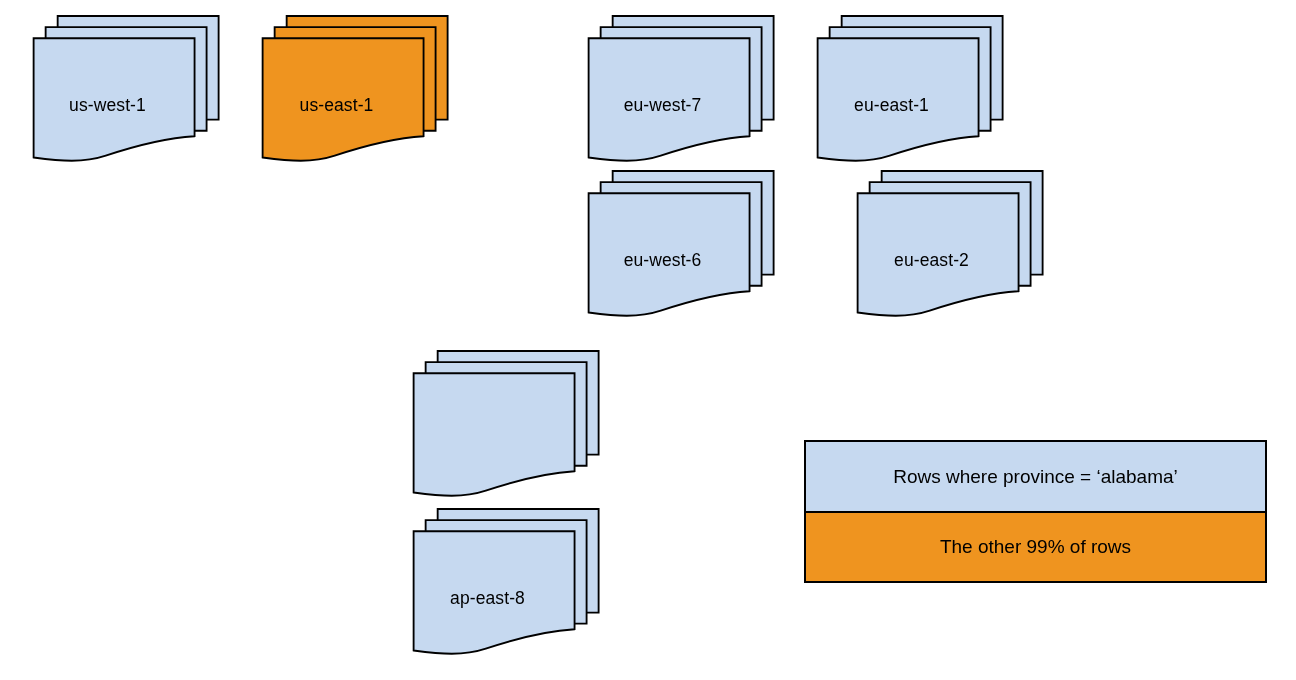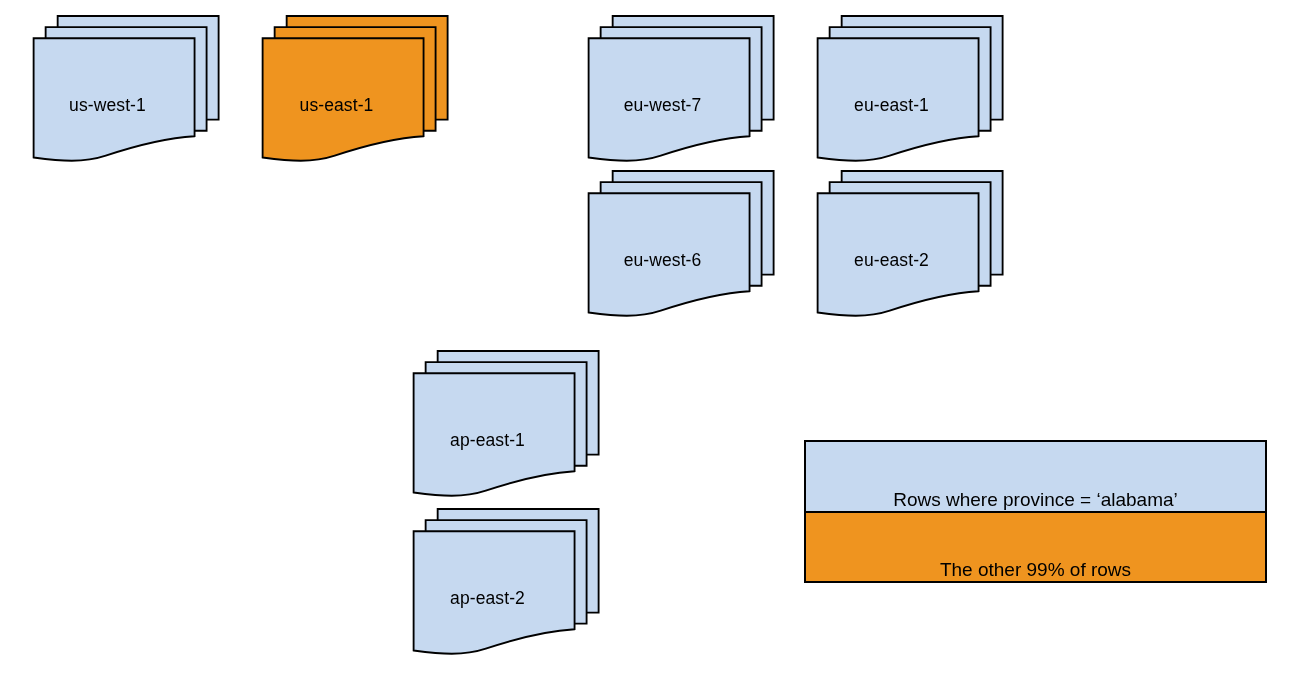--- a/index.html
+++ b/index.html
@@ -43,21 +43,21 @@
     pointer-events: none;
   }
   .legend {
     position: absolute;
     box-sizing: border-box;
     border: 2px solid #000000;
   }
   .legend-row {
     box-sizing: border-box;
     display: flex;
-    align-items: flex-end;
+    align-items: center;
     justify-content: center;
     font-size: 19px;
     color: #000000;
     width: 100%;
   }
   .legend-row.top {
     height: 71px;
     border-bottom: 2px solid #000000;
   }
   .legend-row.bottom {
@@ -101,43 +101,42 @@
       <div class="stack-label" style="top: 55px;">eu-east-1</div>
     </div>
     <div class="stack" style="left: 575px; top: 195px;">
       <svg viewBox="0 -24 203 160" width="203" height="160" style="position: absolute; left: 0px; top: -24px;">
         <path d="M 0 0 L 174 0 L 174 112 L 0 112 Z" transform="translate(26,-24)" fill="#c6d9f0" stroke="#000000" stroke-width="2" stroke-linejoin="miter"></path>
         <path d="M 0 0 L 174 0 L 174 112 L 0 112 Z" transform="translate(13,-12)" fill="#c6d9f0" stroke="#000000" stroke-width="2" stroke-linejoin="miter"></path>
         <path d="M 0 0 L 174 0 L 174 106 C 140 108, 108 117, 78 127 C 54 135, 30 133, 0 129 Z" fill="#c6d9f0" stroke="#000000" stroke-width="2" stroke-linejoin="miter"></path>
       </svg>
       <div class="stack-label" style="top: 55px;">eu-west-6</div>
     </div>
-    <div class="stack" style="left: 804px; top: 195px;">
+    <div class="stack" style="left: 844px; top: 195px;">
       <svg viewBox="0 -24 203 160" width="203" height="160" style="position: absolute; left: 0px; top: -24px;">
         <path d="M 0 0 L 174 0 L 174 112 L 0 112 Z" transform="translate(26,-24)" fill="#c6d9f0" stroke="#000000" stroke-width="2" stroke-linejoin="miter"></path>
         <path d="M 0 0 L 174 0 L 174 112 L 0 112 Z" transform="translate(13,-12)" fill="#c6d9f0" stroke="#000000" stroke-width="2" stroke-linejoin="miter"></path>
         <path d="M 0 0 L 174 0 L 174 106 C 140 108, 108 117, 78 127 C 54 135, 30 133, 0 129 Z" fill="#c6d9f0" stroke="#000000" stroke-width="2" stroke-linejoin="miter"></path>
       </svg>
       <div class="stack-label" style="top: 55px;">eu-east-2</div>
     </div>
     <div class="stack" style="left: 400px; top: 375px;">
       <svg viewBox="0 -24 203 160" width="203" height="160" style="position: absolute; left: 0px; top: -24px;">
         <path d="M 0 0 L 174 0 L 174 112 L 0 112 Z" transform="translate(26,-24)" fill="#c6d9f0" stroke="#000000" stroke-width="2" stroke-linejoin="miter"></path>
         <path d="M 0 0 L 174 0 L 174 112 L 0 112 Z" transform="translate(13,-12)" fill="#c6d9f0" stroke="#000000" stroke-width="2" stroke-linejoin="miter"></path>
         <path d="M 0 0 L 174 0 L 174 106 C 140 108, 108 117, 78 127 C 54 135, 30 133, 0 129 Z" fill="#c6d9f0" stroke="#000000" stroke-width="2" stroke-linejoin="miter"></path>
       </svg>
-      <div class="stack-label" style="top: 55px;">ap-east-1</div>
     </div>
     <div class="stack" style="left: 400px; top: 533px;">
       <svg viewBox="0 -24 203 160" width="203" height="160" style="position: absolute; left: 0px; top: -24px;">
         <path d="M 0 0 L 174 0 L 174 112 L 0 112 Z" transform="translate(26,-24)" fill="#c6d9f0" stroke="#000000" stroke-width="2" stroke-linejoin="miter"></path>
         <path d="M 0 0 L 174 0 L 174 112 L 0 112 Z" transform="translate(13,-12)" fill="#c6d9f0" stroke="#000000" stroke-width="2" stroke-linejoin="miter"></path>
         <path d="M 0 0 L 174 0 L 174 106 C 140 108, 108 117, 78 127 C 54 135, 30 133, 0 129 Z" fill="#c6d9f0" stroke="#000000" stroke-width="2" stroke-linejoin="miter"></path>
       </svg>
-      <div class="stack-label" style="top: 55px;">ap-east-2</div>
+      <div class="stack-label" style="top: 55px;">ap-east-8</div>
     </div>
     <div class="legend" style="left: 804px; top: 440px; width: 463px; height: 143px;">
       <div class="legend-row top" style="background: rgb(198, 217, 240);">
         <span>Rows where province = ‘alabama’</span>
       </div>
       <div class="legend-row bottom" style="background: rgb(239, 148, 31);">
         <span>The other 99% of rows</span>
       </div>
     </div>
   </div>

